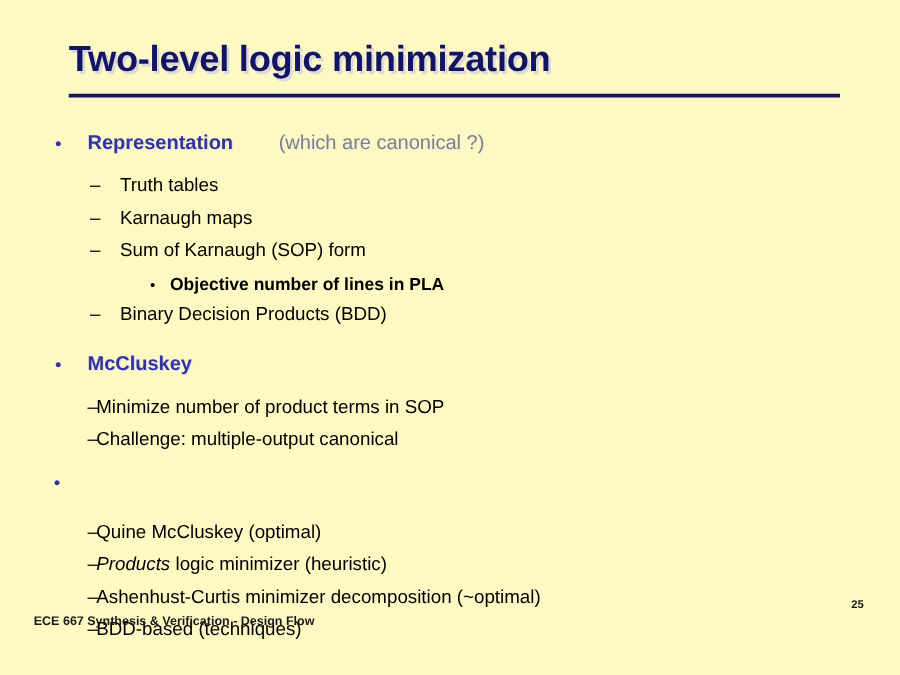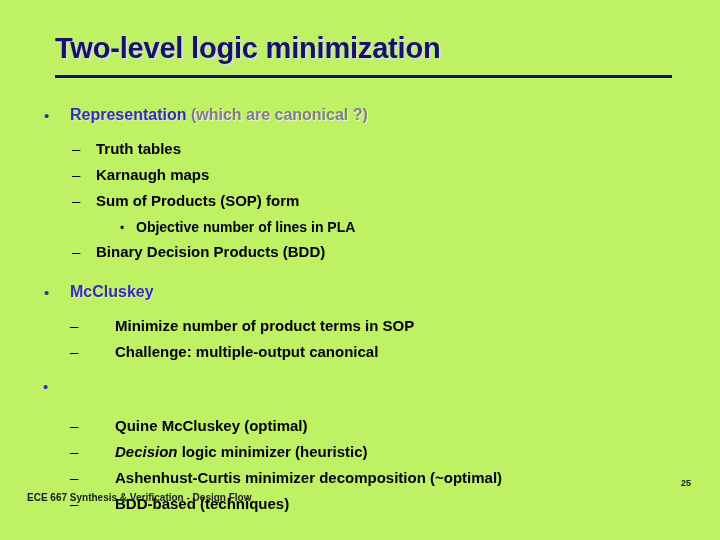--- a/index.html
+++ b/index.html
@@ -12,21 +12,21 @@
     height: 540px;
     position: relative;
     overflow: hidden;
     font-family: "Liberation Sans", sans-serif;
     -webkit-font-smoothing: none;
   }
 
   .slide {
     position: absolute;
     inset: 0;
-    background: #bef264;
+    background: #fef9c3;
   }
 
   
   .title {
     position: absolute;
     left: 55px;
     top: 32px;
     font-size: 29px;
     font-weight: bold;
     color: #131563;
@@ -76,46 +76,47 @@
     color: #3333a0;
     text-shadow: 1px 1px 0 #e2e2ea;
     line-height: 22px;
     white-space: nowrap;
   }
   .lvl1.shift .marker { left: 43px; }
   .lvl1.shift .txt { margin-left: 68px; }
 
   .dim {
     color: #808080;
-    font-weight: bold;
+    font-weight: normal;
     text-shadow: 1px 1px 0 #ededed;
+    padding-left: 32px;
   }
 
   
   .lvl2 {
     height: 26px;
   }
   .lvl2 .marker {
     position: absolute;
     left: 72px;
     top: 0px;
     color: #000000;
     font-size: 15px;
     line-height: 22px;
   }
   .lvl2 .txt {
     margin-left: 96px;
     font-size: 15px;
-    font-weight: bold;
+    font-weight: normal;
     color: #000000;
     line-height: 22px;
     white-space: nowrap;
   }
   .lvl2.wide .marker { left: 70px; }
-  .lvl2.wide .txt { margin-left: 115px; }
+  .lvl2.wide .txt { margin-left: 77px; }
 
   .ital { font-style: italic; }
 
   
   .lvl3 {
     height: 25px;
   }
   .lvl3 .marker {
     position: absolute;
     left: 120px;
@@ -178,21 +179,21 @@
       <span class="txt">Truth tables</span>
     </div>
 
     <div class="row lvl2">
       <span class="marker">–</span>
       <span class="txt">Karnaugh maps</span>
     </div>
 
     <div class="row lvl2">
       <span class="marker">–</span>
-      <span class="txt">Sum of Products (SOP) form</span>
+      <span class="txt">Sum of Karnaugh (SOP) form</span>
     </div>
 
     <div class="row lvl3">
       <span class="marker">•</span>
       <span class="txt">Objective number of lines in PLA</span>
     </div>
 
     <div class="row lvl2">
       <span class="marker">–</span>
       <span class="txt">Binary Decision Products (BDD)</span>
@@ -225,21 +226,21 @@
 
     <div class="gap-md"></div>
 
     <div class="row lvl2 wide">
       <span class="marker">–</span>
       <span class="txt">Quine McCluskey (optimal)</span>
     </div>
 
     <div class="row lvl2 wide">
       <span class="marker">–</span>
-      <span class="txt"><span class="ital">Decision</span><span> logic minimizer (heuristic)</span></span>
+      <span class="txt"><span class="ital">Products</span><span> logic minimizer (heuristic)</span></span>
     </div>
 
     <div class="row lvl2 wide">
       <span class="marker">–</span>
       <span class="txt">Ashenhust-Curtis minimizer decomposition (~optimal)</span>
     </div>
 
     <div class="row lvl2 wide">
       <span class="marker">–</span>
       <span class="txt">BDD-based (techniques)</span>

